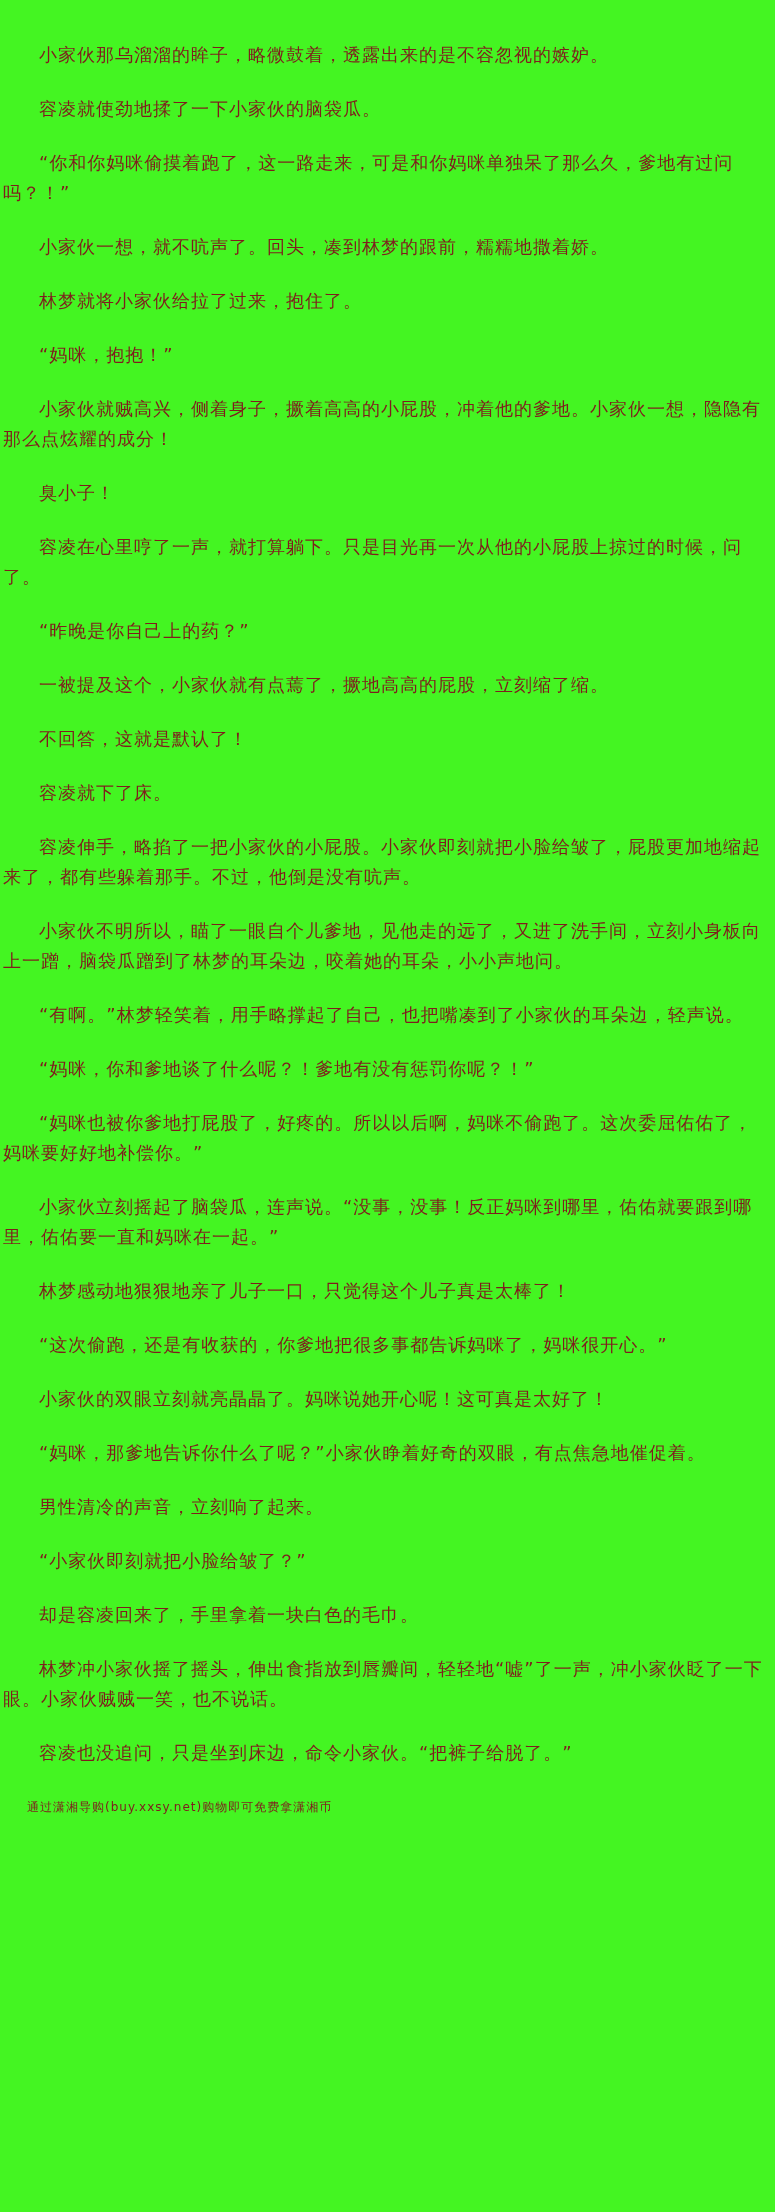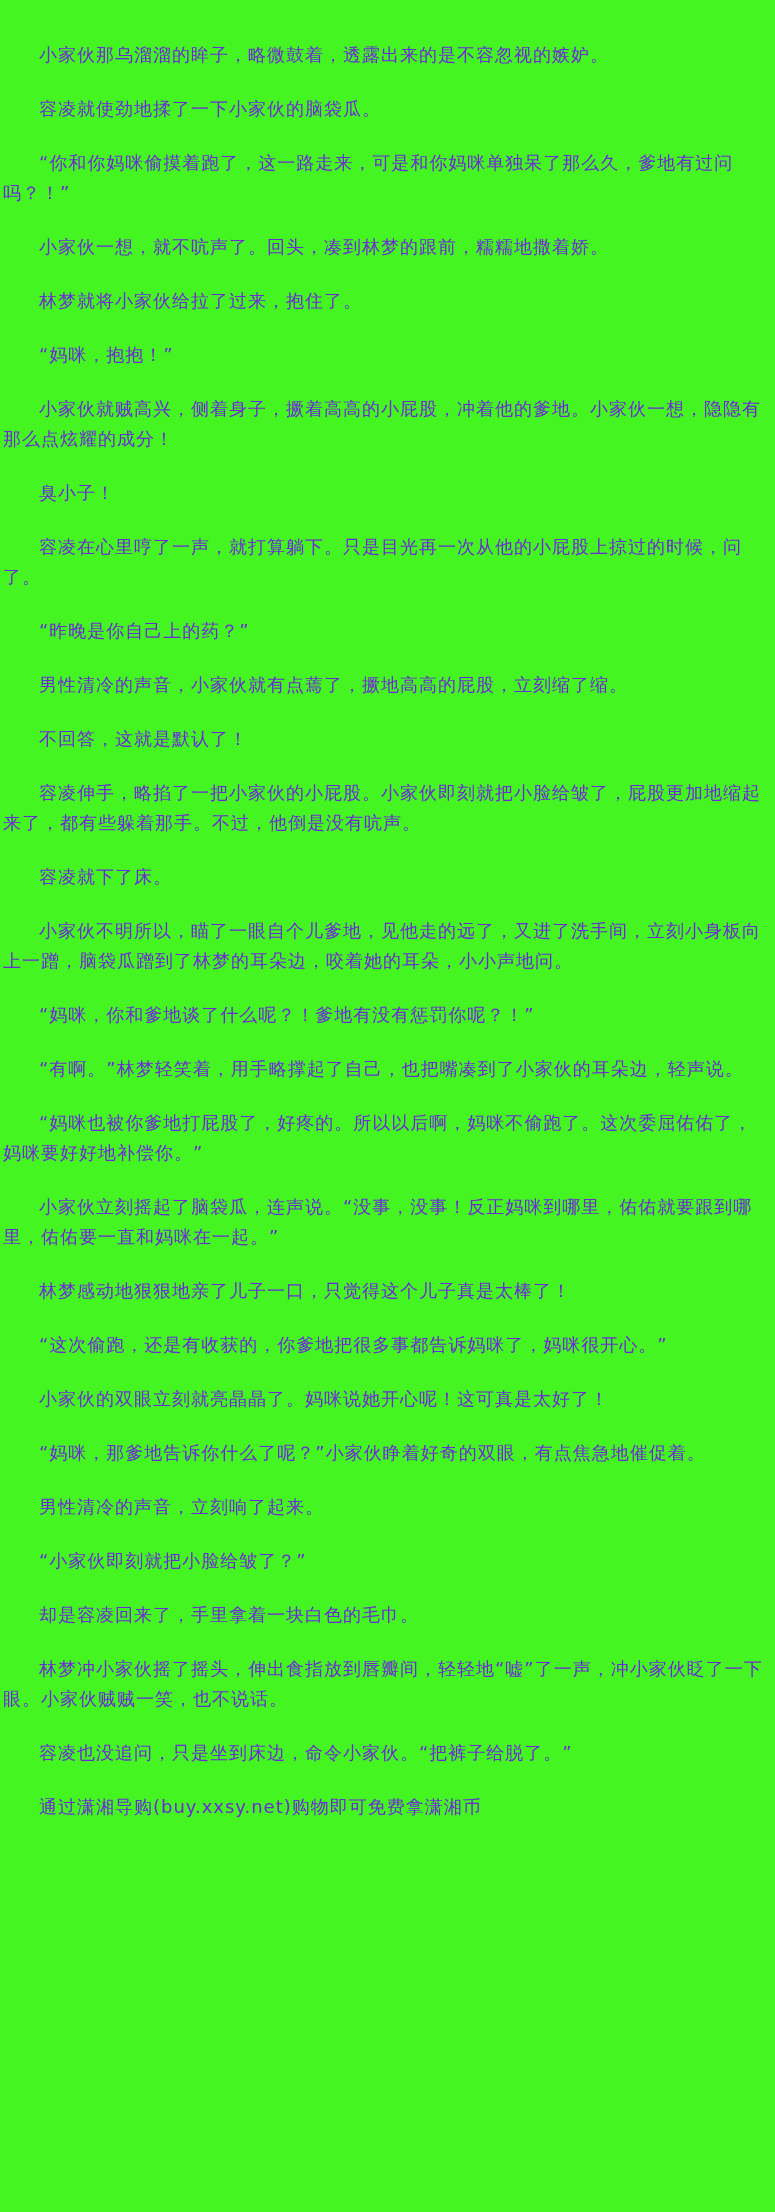--- a/index.html
+++ b/index.html
@@ -21,49 +21,49 @@
   .para {
     margin: 0 0 24px 0;
     font-size: 18px;
     line-height: 30px;
     letter-spacing: 1px;
     text-indent: 2em;
     word-break: break-all;
   }
   .footer-line {
     margin: 12px 0 0 0;
-    font-size: 18px;
+    font-size: 12px;
     line-height: 30px;
     letter-spacing: 1px;
     text-indent: 2em;
     word-break: break-all;
   }
 </style>
 </head>
 <body style="background: rgb(68, 245, 34);">
 
-<div class="page" style="color: #6d28d9;">
+<div class="page" style="color: #7f1d1d;">
   <div>
       <p class="para">小家伙那乌溜溜的眸子，略微鼓着，透露出来的是不容忽视的嫉妒。</p>
       <p class="para">容凌就使劲地揉了一下小家伙的脑袋瓜。</p>
       <p class="para">“你和你妈咪偷摸着跑了，这一路走来，可是和你妈咪单独呆了那么久，爹地有过问吗？！”</p>
       <p class="para">小家伙一想，就不吭声了。回头，凑到林梦的跟前，糯糯地撒着娇。</p>
       <p class="para">林梦就将小家伙给拉了过来，抱住了。</p>
       <p class="para">“妈咪，抱抱！”</p>
       <p class="para">小家伙就贼高兴，侧着身子，撅着高高的小屁股，冲着他的爹地。小家伙一想，隐隐有那么点炫耀的成分！</p>
       <p class="para">臭小子！</p>
       <p class="para">容凌在心里哼了一声，就打算躺下。只是目光再一次从他的小屁股上掠过的时候，问了。</p>
       <p class="para">“昨晚是你自己上的药？”</p>
-      <p class="para">男性清冷的声音，小家伙就有点蔫了，撅地高高的屁股，立刻缩了缩。</p>
+      <p class="para">一被提及这个，小家伙就有点蔫了，撅地高高的屁股，立刻缩了缩。</p>
       <p class="para">不回答，这就是默认了！</p>
+      <p class="para">容凌就下了床。</p>
       <p class="para">容凌伸手，略掐了一把小家伙的小屁股。小家伙即刻就把小脸给皱了，屁股更加地缩起来了，都有些躲着那手。不过，他倒是没有吭声。</p>
-      <p class="para">容凌就下了床。</p>
       <p class="para">小家伙不明所以，瞄了一眼自个儿爹地，见他走的远了，又进了洗手间，立刻小身板向上一蹭，脑袋瓜蹭到了林梦的耳朵边，咬着她的耳朵，小小声地问。</p>
+      <p class="para">“有啊。”林梦轻笑着，用手略撑起了自己，也把嘴凑到了小家伙的耳朵边，轻声说。</p>
       <p class="para">“妈咪，你和爹地谈了什么呢？！爹地有没有惩罚你呢？！”</p>
-      <p class="para">“有啊。”林梦轻笑着，用手略撑起了自己，也把嘴凑到了小家伙的耳朵边，轻声说。</p>
       <p class="para">“妈咪也被你爹地打屁股了，好疼的。所以以后啊，妈咪不偷跑了。这次委屈佑佑了，妈咪要好好地补偿你。”</p>
       <p class="para">小家伙立刻摇起了脑袋瓜，连声说。“没事，没事！反正妈咪到哪里，佑佑就要跟到哪里，佑佑要一直和妈咪在一起。”</p>
       <p class="para">林梦感动地狠狠地亲了儿子一口，只觉得这个儿子真是太棒了！</p>
       <p class="para">“这次偷跑，还是有收获的，你爹地把很多事都告诉妈咪了，妈咪很开心。”</p>
       <p class="para">小家伙的双眼立刻就亮晶晶了。妈咪说她开心呢！这可真是太好了！</p>
       <p class="para">“妈咪，那爹地告诉你什么了呢？”小家伙睁着好奇的双眼，有点焦急地催促着。</p>
       <p class="para">男性清冷的声音，立刻响了起来。</p>
       <p class="para">“小家伙即刻就把小脸给皱了？”</p>
       <p class="para">却是容凌回来了，手里拿着一块白色的毛巾。</p>
       <p class="para">林梦冲小家伙摇了摇头，伸出食指放到唇瓣间，轻轻地“嘘”了一声，冲小家伙眨了一下眼。小家伙贼贼一笑，也不说话。</p>

